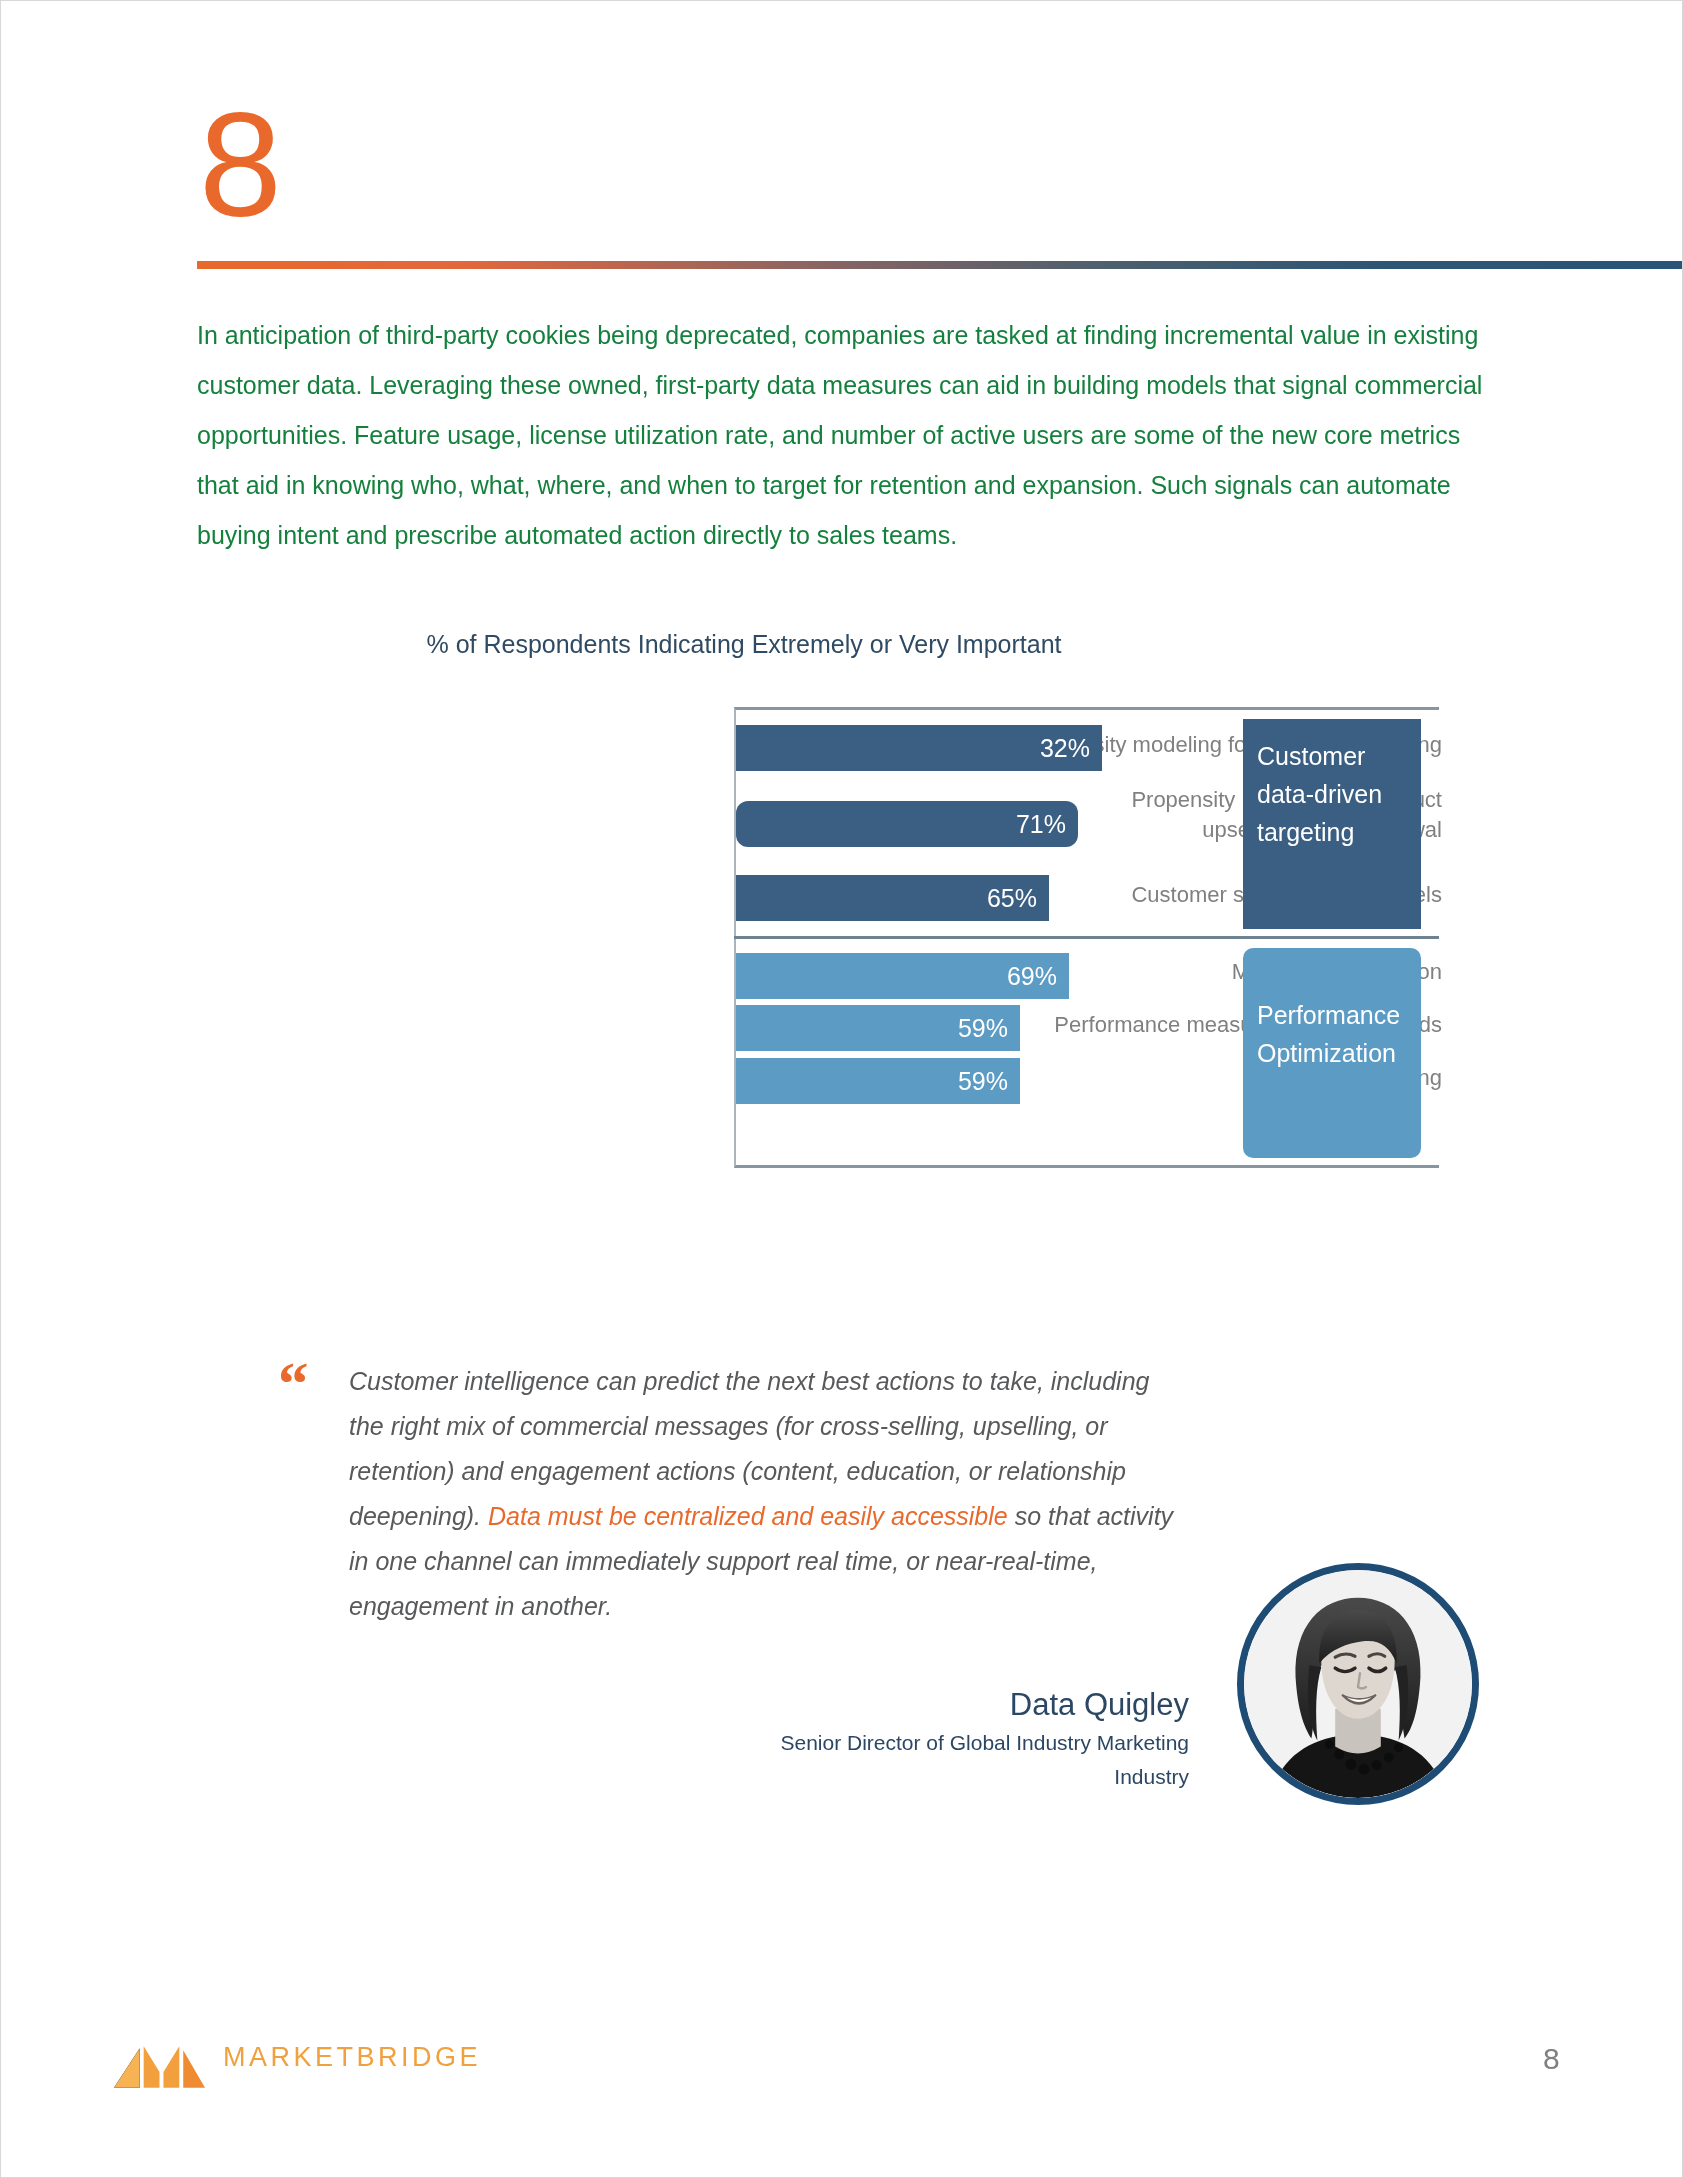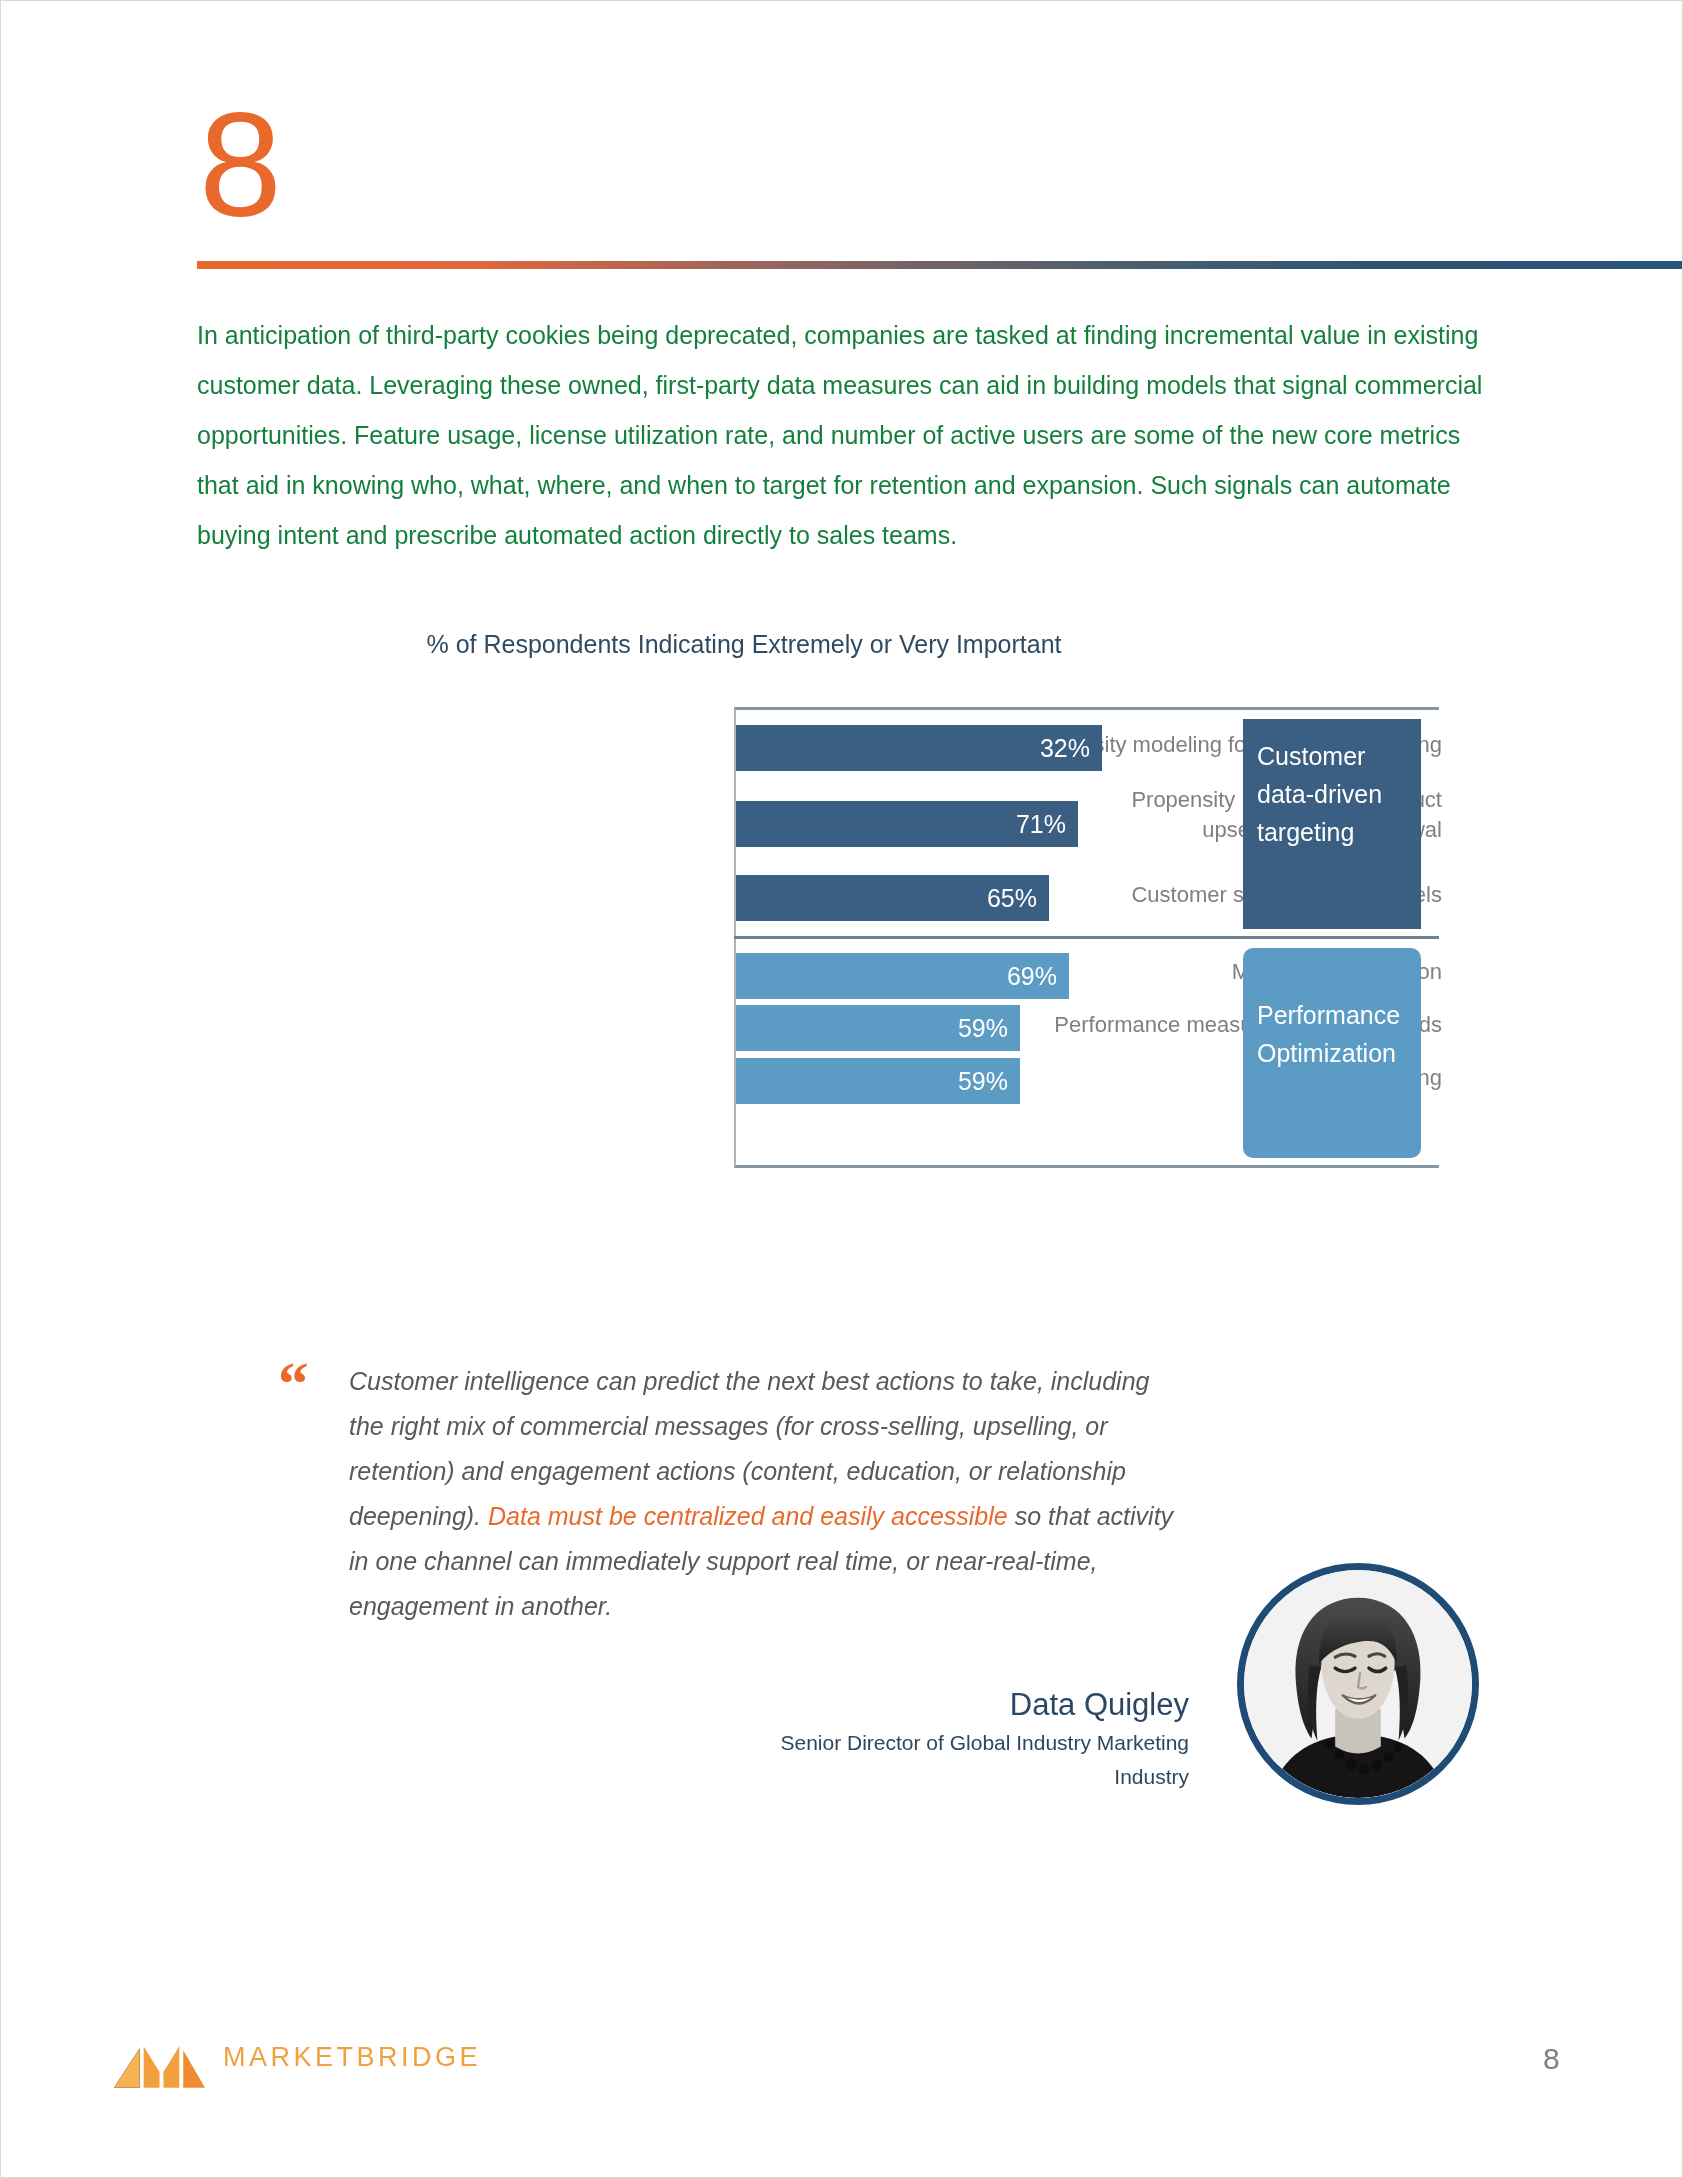--- a/index.html
+++ b/index.html
@@ -263,21 +263,21 @@
       <div class="plot-frame"></div>
       <div class="section-divider"></div>
 
       <div class="cat-label" style="top:23px;">Propensity modeling for customer targeting</div>
       <div class="bar" style="left:497px; top:18px; width:366px; background:#3B5F82;">
         <span class="bar-value">32%</span>
       </div>
 
       <div class="cat-label" style="top:78px;">Propensity modeling for product</div>
       <div class="cat-label" style="top:108px;">upsell/cross-sell/renewal</div>
-      <div class="bar" style="left:497px; top:94px; width:342px; background:#3B5F82;">
+      <div class="bar" style="left:497px; top:94px; width:342px; background:#3B5F82;border-radius:12px;">
         <span class="bar-value">71%</span>
       </div>
 
       <div class="cat-label" style="top:173px;">Customer segmentation models</div>
       <div class="bar" style="left:497px; top:168px; width:313px; background:#3B5F82;">
         <span class="bar-value">65%</span>
       </div>
 
       <div class="group-box" style="left:1004px; top:12px; height:210px; background:#3B5F82;">
         <div>Customer</div>

